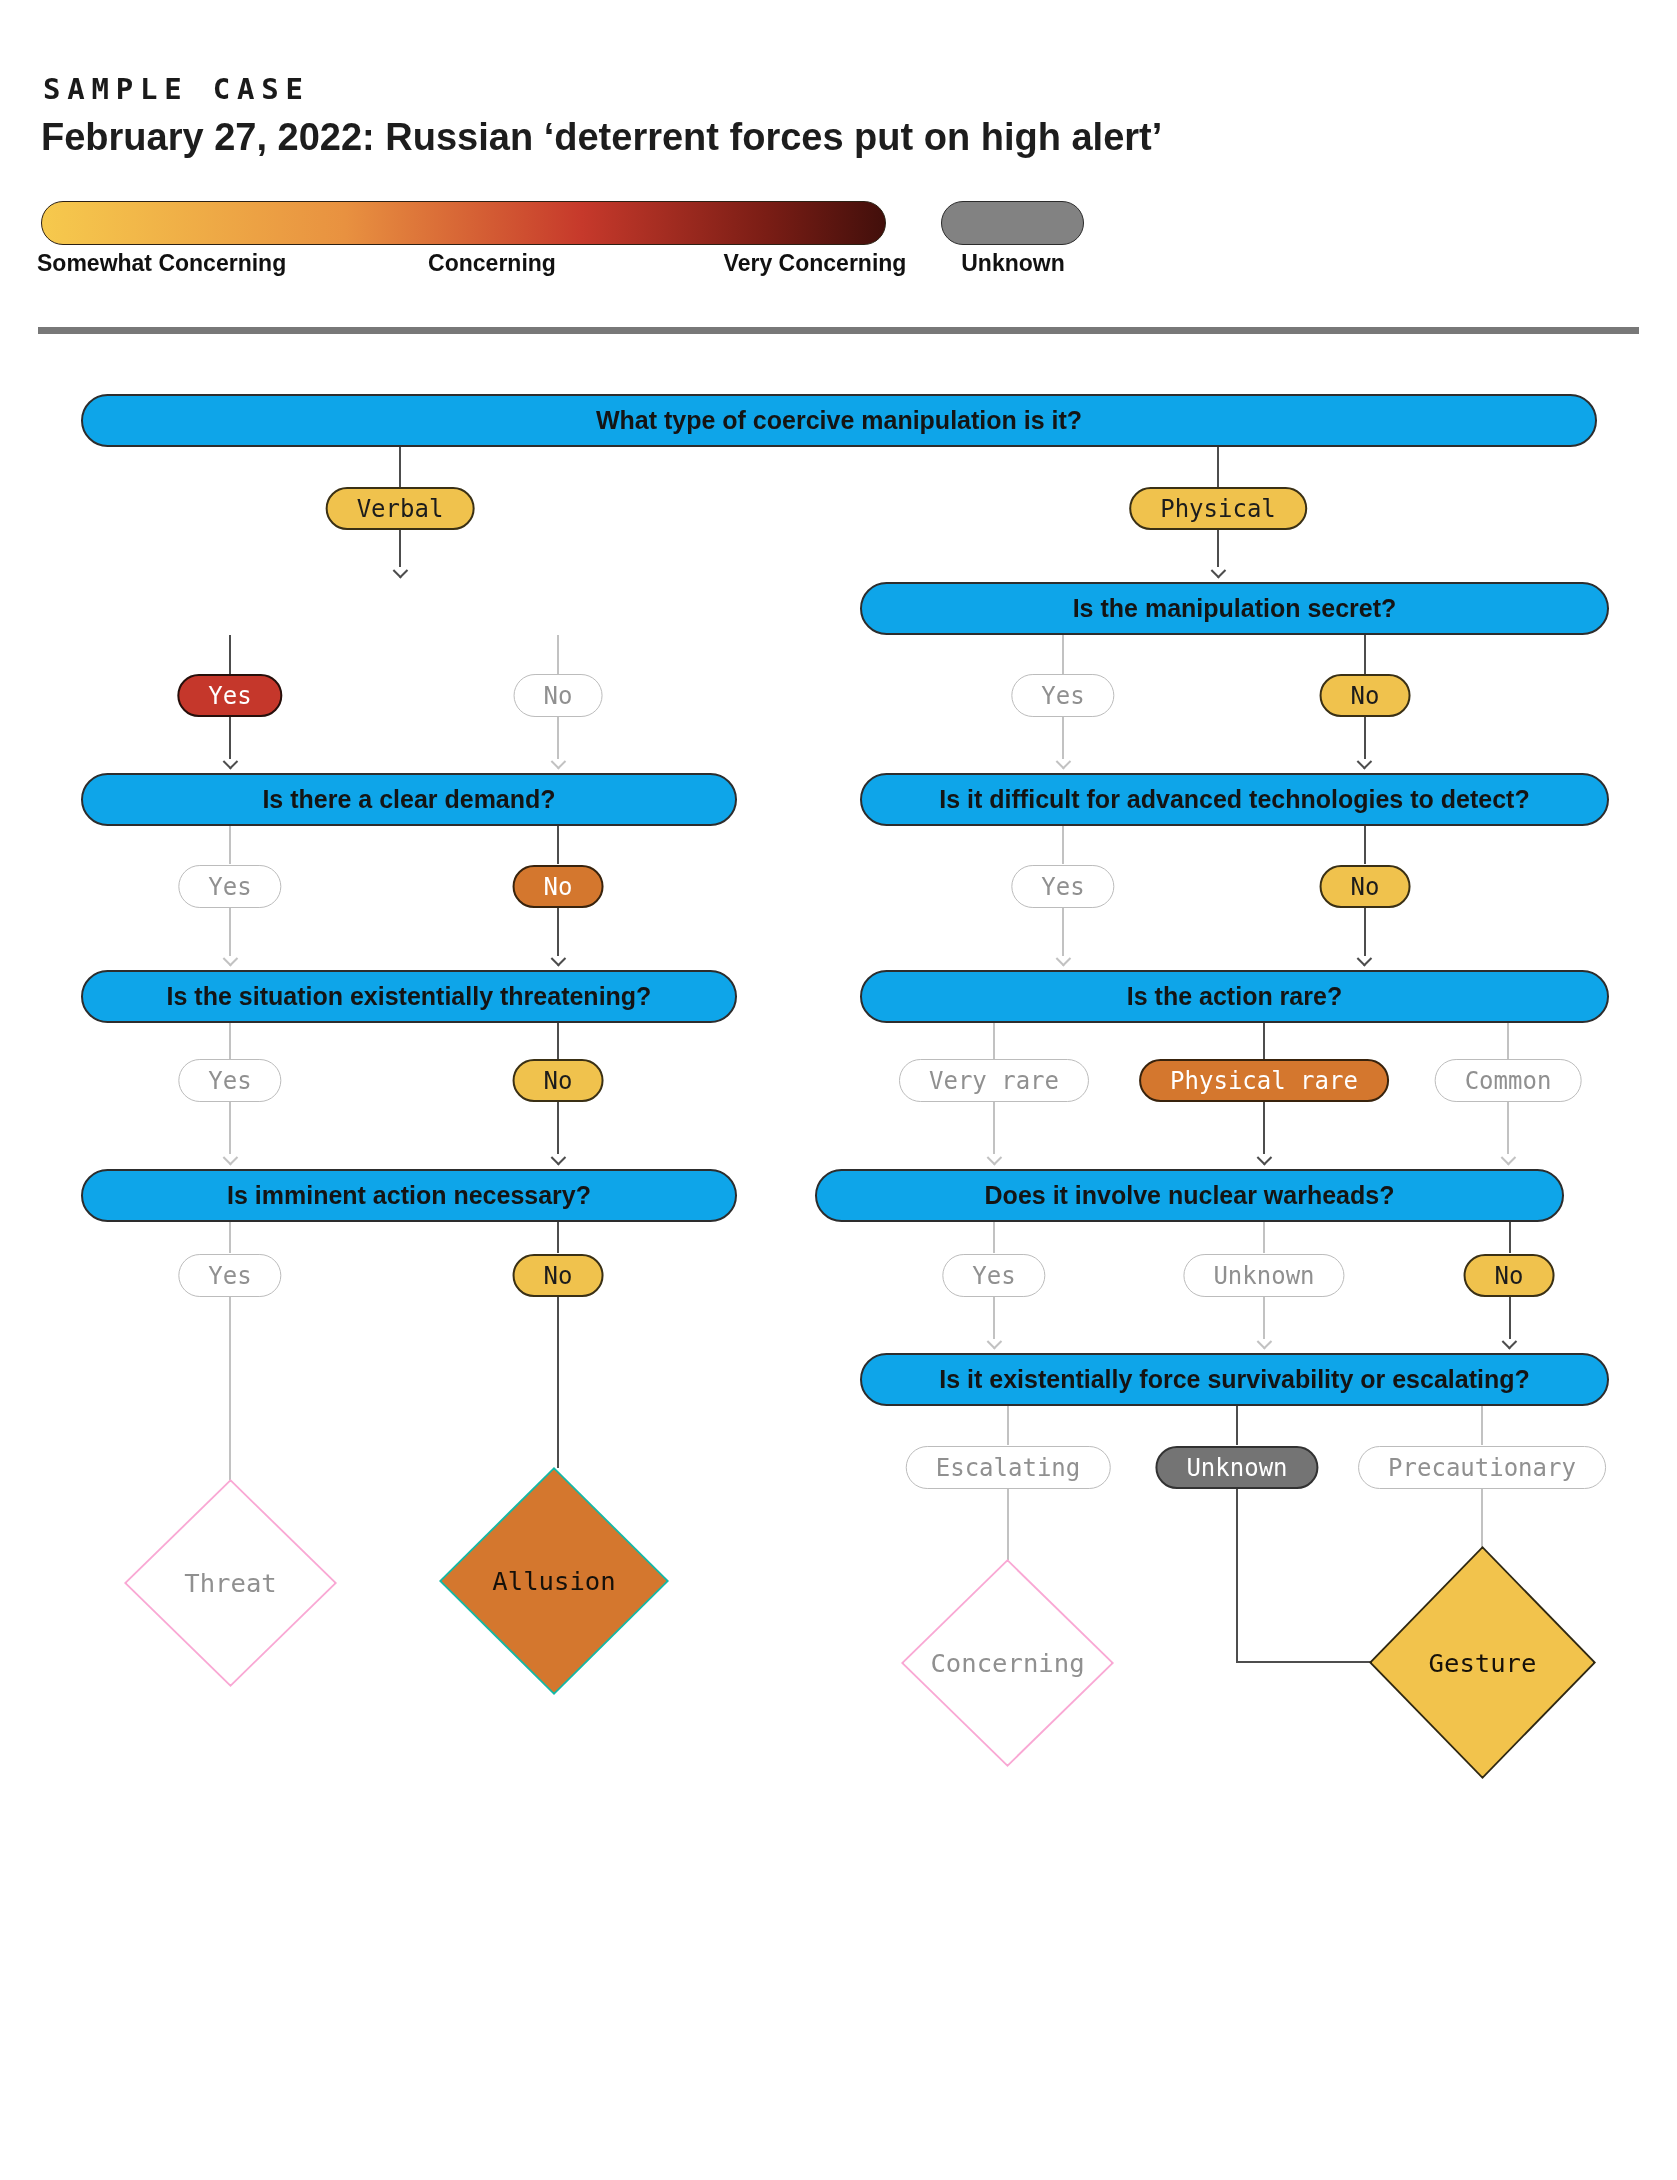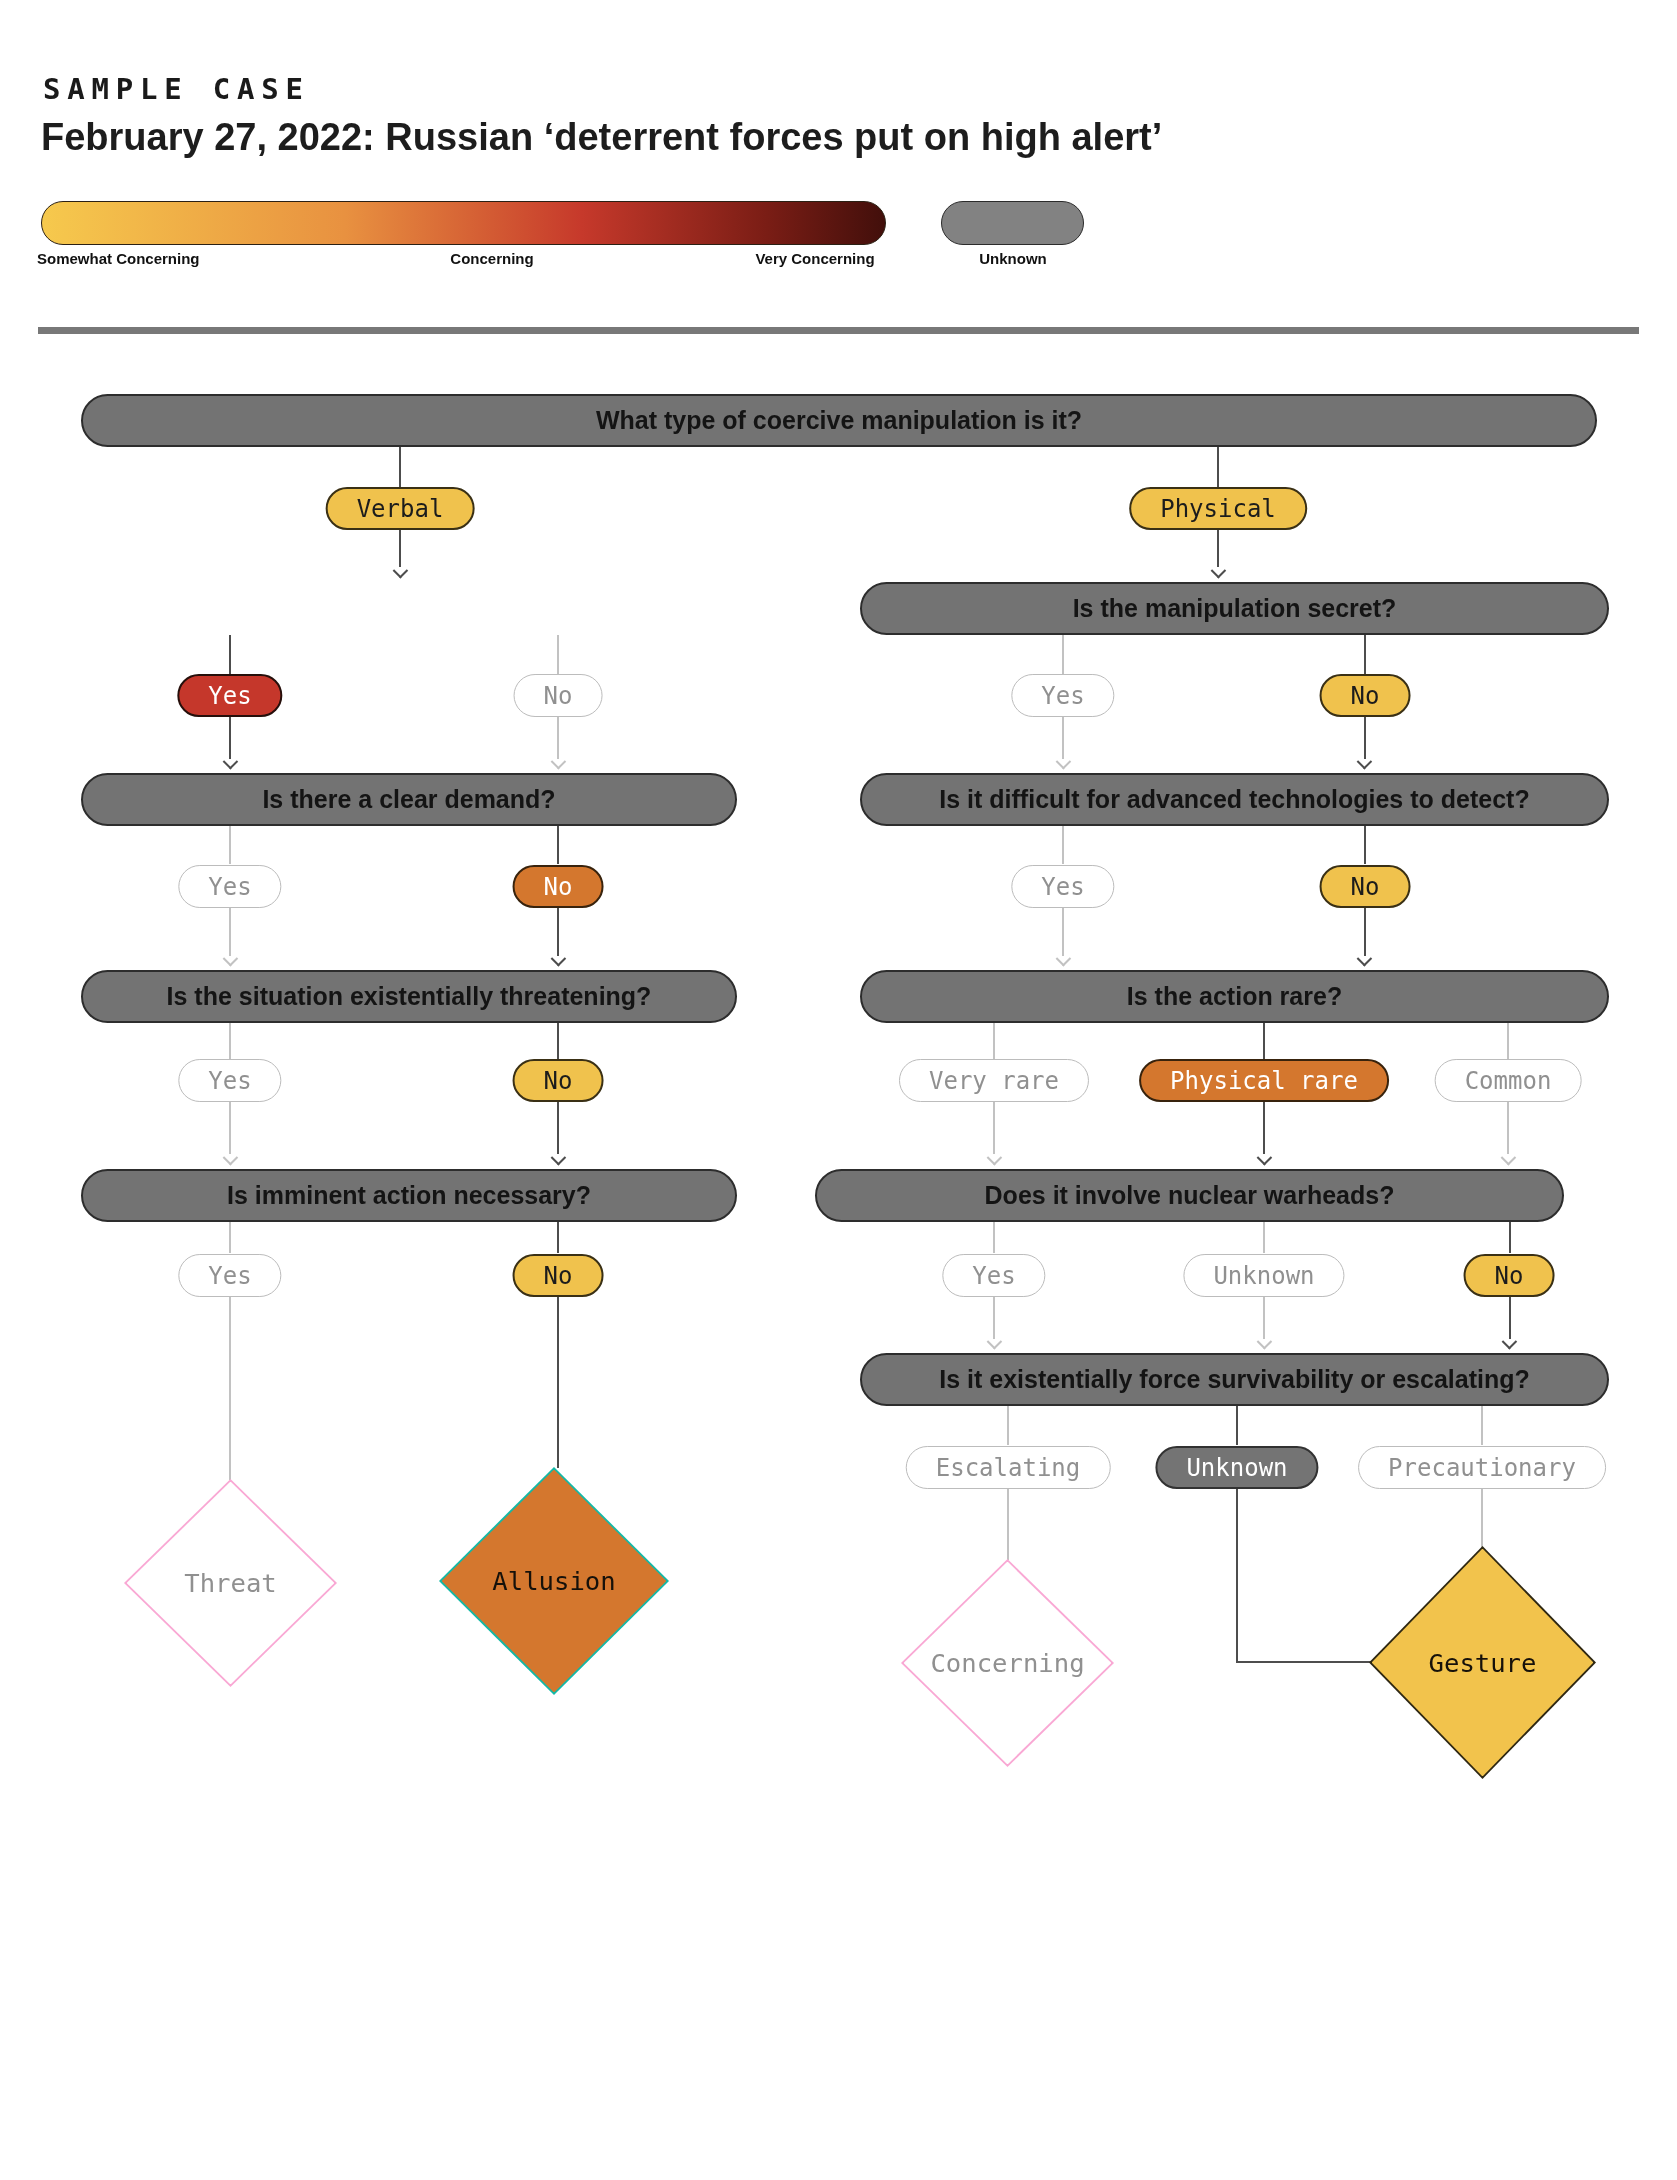--- a/index.html
+++ b/index.html
@@ -6,25 +6,25 @@
   #canvas{position:relative;width:1677px;height:2181px;background:#fff;overflow:hidden;
           font-family:"Liberation Sans",sans-serif;}
   .eyebrow{position:absolute;left:43px;top:72px;font-family:"DejaVu Sans Mono",monospace;
            font-size:29px;font-weight:600;letter-spacing:6.8px;color:#1a1a1a;}
   .title{position:absolute;left:41px;top:116px;font-size:38px;font-weight:bold;color:#1d1d1d;}
   .gradbar{position:absolute;left:41px;top:201px;width:845px;height:44px;border-radius:22px;
            border:1.7px solid #2b2014;box-sizing:border-box;
            background:linear-gradient(90deg,#F6C94D 0%,#E89140 36%,#C6392B 64%,#7A1D15 86%,#420F0B 100%);}
   .graypill{position:absolute;left:941px;top:201px;width:143px;height:44px;border-radius:22px;
             border:1.7px solid #2b2b2b;box-sizing:border-box;background:#828282;}
-  .leglab{position:absolute;top:250px;font-size:15px;font-weight:bold;color:#111;white-space:nowrap;}
+  .leglab{position:absolute;top:250px;font-size:23px;font-weight:bold;color:#111;white-space:nowrap;}
   .leglab.ctr{transform:translateX(-50%);}
   .divider{position:absolute;left:38px;top:327px;width:1601px;height:6.8px;background:#787878;}
 
-  .qbox{position:absolute;height:53px;background:#737373;border:2.1px solid #2d2d2d;border-radius:27px;
+  .qbox{position:absolute;height:53px;background:#0ea5e9;border:2.1px solid #2d2d2d;border-radius:27px;
         box-sizing:border-box;display:flex;align-items:center;justify-content:center;
         font-size:25px;font-weight:bold;color:#141414;white-space:nowrap;z-index:3;}
   .pill{position:absolute;height:43px;border-radius:22px;box-sizing:border-box;
         display:flex;align-items:center;justify-content:center;padding:0 29px;
         font-family:"DejaVu Sans Mono",monospace;font-size:24px;white-space:nowrap;
         transform:translateX(-50%);z-index:3;}
   .pill.unsel{background:#fff;border:1.7px solid #bcbcbc;color:#909090;}
   .pill.yellow{background:#F0C24D;border:2.1px solid #3a3015;color:#1c1c1c;}
   .pill.orange{background:#D4772E;border:2.1px solid #38230d;color:#fff;}
   .pill.red{background:#C5372B;border:2.1px solid #260f0b;color:#fff;}

